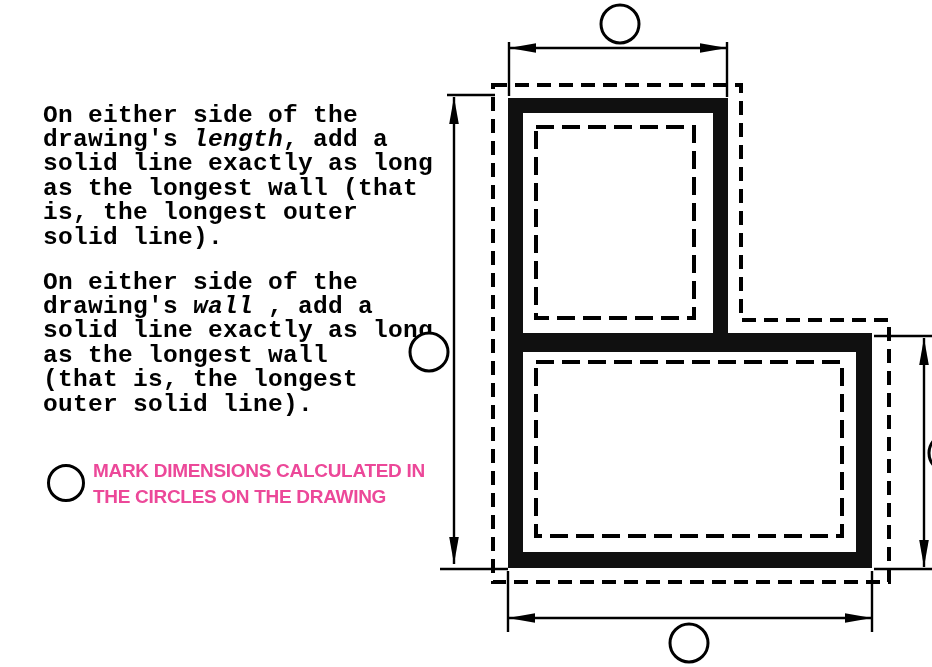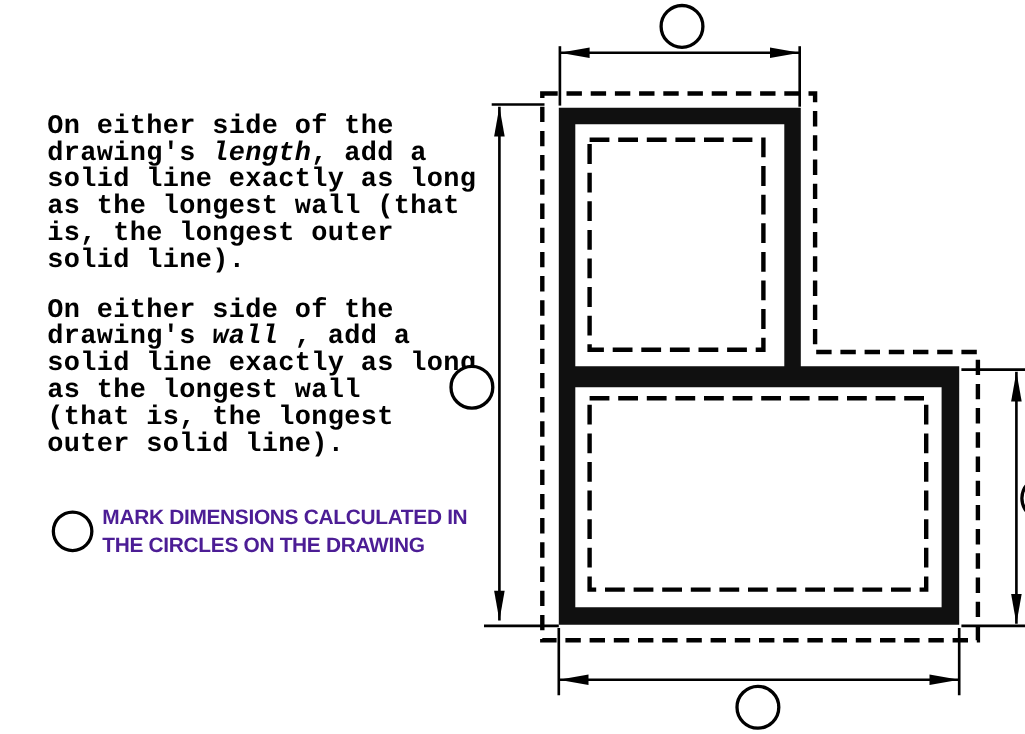--- a/index.html
+++ b/index.html
@@ -49,21 +49,21 @@
   .legend-text {
     position: absolute;
     left: 46px;
     top: 0px;
     font-family: "Liberation Sans", sans-serif;
     font-weight: 700;
     font-size: 19px;
     line-height: 25.5px;
     letter-spacing: -0.3px;
     white-space: pre-line;
-    color: #4c1d95;
+    color: #ec4899;
   }
   .plan-svg {
     position: absolute;
     left: 0; top: 0;
     width: 932px;
     height: 667px;
   }
   .plan-svg .dim    { stroke: currentColor; stroke-width: 2.4; fill: none; }
   .plan-svg .dashed { stroke: currentColor; stroke-width: 4;   fill: none; }
   .plan-svg .arrow  { fill: currentColor; stroke: none; }

